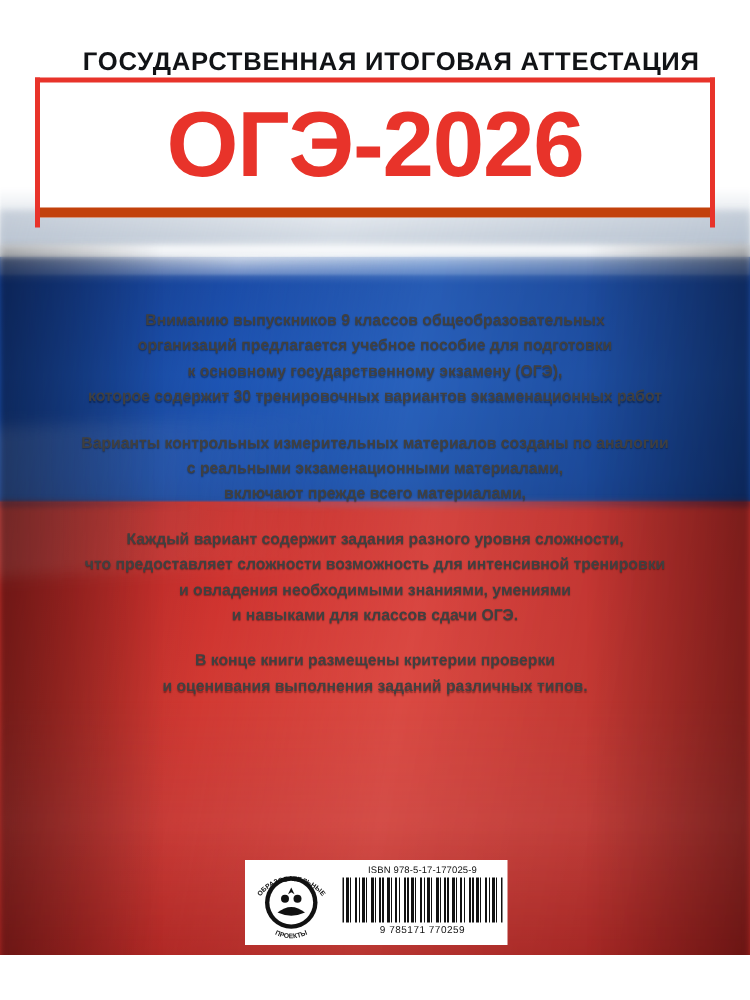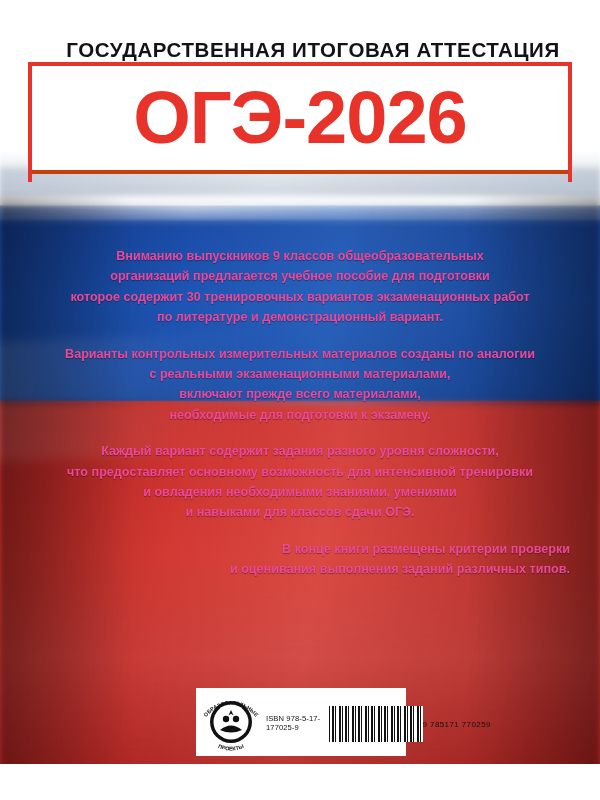--- a/index.html
+++ b/index.html
@@ -101,21 +101,21 @@
     white-space:nowrap;
   }
 
   
   .title-band {
     position:absolute;
     left:28px; top:62px;
     width:544px; height:112px;
     background:#ffffff;
     border-top:4px solid #e8332a;
-    border-bottom:4px solid #c2410c;
+    border-bottom:8px solid #c2410c;
     display:flex; align-items:center; justify-content:center;
   }
   .title-band .edge-l, .title-band .edge-r {
     position:absolute; top:-4px; width:4px; height:120px; background:#e8332a;
   }
   .title-band .edge-l { left:0; }
   .title-band .edge-r { right:0; }
   .main-title {
     font-size:74px;
     font-weight:bold;
@@ -124,28 +124,28 @@
     line-height:1;
     font-family:"Liberation Sans", sans-serif;
   }
 
   
   .body-text {
     position:absolute;
     left:30px; top:246px;
     width:540px;
     text-align:center;
-    color:#ec4899;
+    color:#404040;
     font-size:12.6px;
     font-weight:bold;
     line-height:1.62;
     text-shadow:0 1px 1px rgba(0,0,0,0.35);
   }
   .para { margin-bottom:16px; }
-  .para:last-child { margin-bottom:0;text-align:right; }
+  .para:last-child { margin-bottom:0; }
   .para-line { display:block; white-space:nowrap; }
 
   
   .bottom-strip {
     position:absolute;
     left:0; bottom:0; width:600px; height:36px;
     background:#ffffff;
   }
 
   
@@ -157,21 +157,21 @@
     display:flex; align-items:stretch;
   }
   .logo {
     width:74px; height:68px;
     position:relative;
     display:flex; align-items:center; justify-content:center;
   }
   .logo svg { display:block; }
   .barcode-area {
     flex:1; height:68px;
-    display:flex; flex-direction:row; align-items:center;
+    display:flex; flex-direction:column; align-items:center;
     padding-top:3px;
   }
   .isbn-text {
     font-size:7.6px;
     color:#111;
     letter-spacing:0.1px;
     font-family:"Liberation Sans", sans-serif;
     margin-bottom:2px;
   }
   .barcode {
@@ -215,32 +215,31 @@
   <div class="title-band">
     <div class="edge-l"></div>
     <div class="edge-r"></div>
     <div class="main-title">ОГЭ-2026</div>
   </div>
 
   <div class="body-text">
     <div class="para">
       <span class="para-line">Вниманию выпускников 9 классов общеобразовательных</span>
       <span class="para-line">организаций предлагается учебное пособие для подготовки</span>
+      <span class="para-line">к основному государственному экзамену (ОГЭ),</span>
       <span class="para-line">которое содержит 30 тренировочных вариантов экзаменационных работ</span>
-      <span class="para-line">по литературе и демонстрационный вариант.</span>
     </div>
     <div class="para">
       <span class="para-line">Варианты контрольных измерительных материалов созданы по аналогии</span>
       <span class="para-line">с реальными экзаменационными материалами,</span>
       <span class="para-line">включают прежде всего материалами,</span>
-      <span class="para-line">необходимые для подготовки к экзамену.</span>
     </div>
     <div class="para">
       <span class="para-line">Каждый вариант содержит задания разного уровня сложности,</span>
-      <span class="para-line">что предоставляет основному возможность для интенсивной тренировки</span>
+      <span class="para-line">что предоставляет сложности возможность для интенсивной тренировки</span>
       <span class="para-line">и овладения необходимыми знаниями, умениями</span>
       <span class="para-line">и навыками для классов сдачи ОГЭ.</span>
     </div>
     <div class="para">
       <span class="para-line">В конце книги размещены критерии проверки</span>
       <span class="para-line">и оценивания выполнения заданий различных типов.</span>
     </div>
   </div>
 
   <div class="isbn-block">

